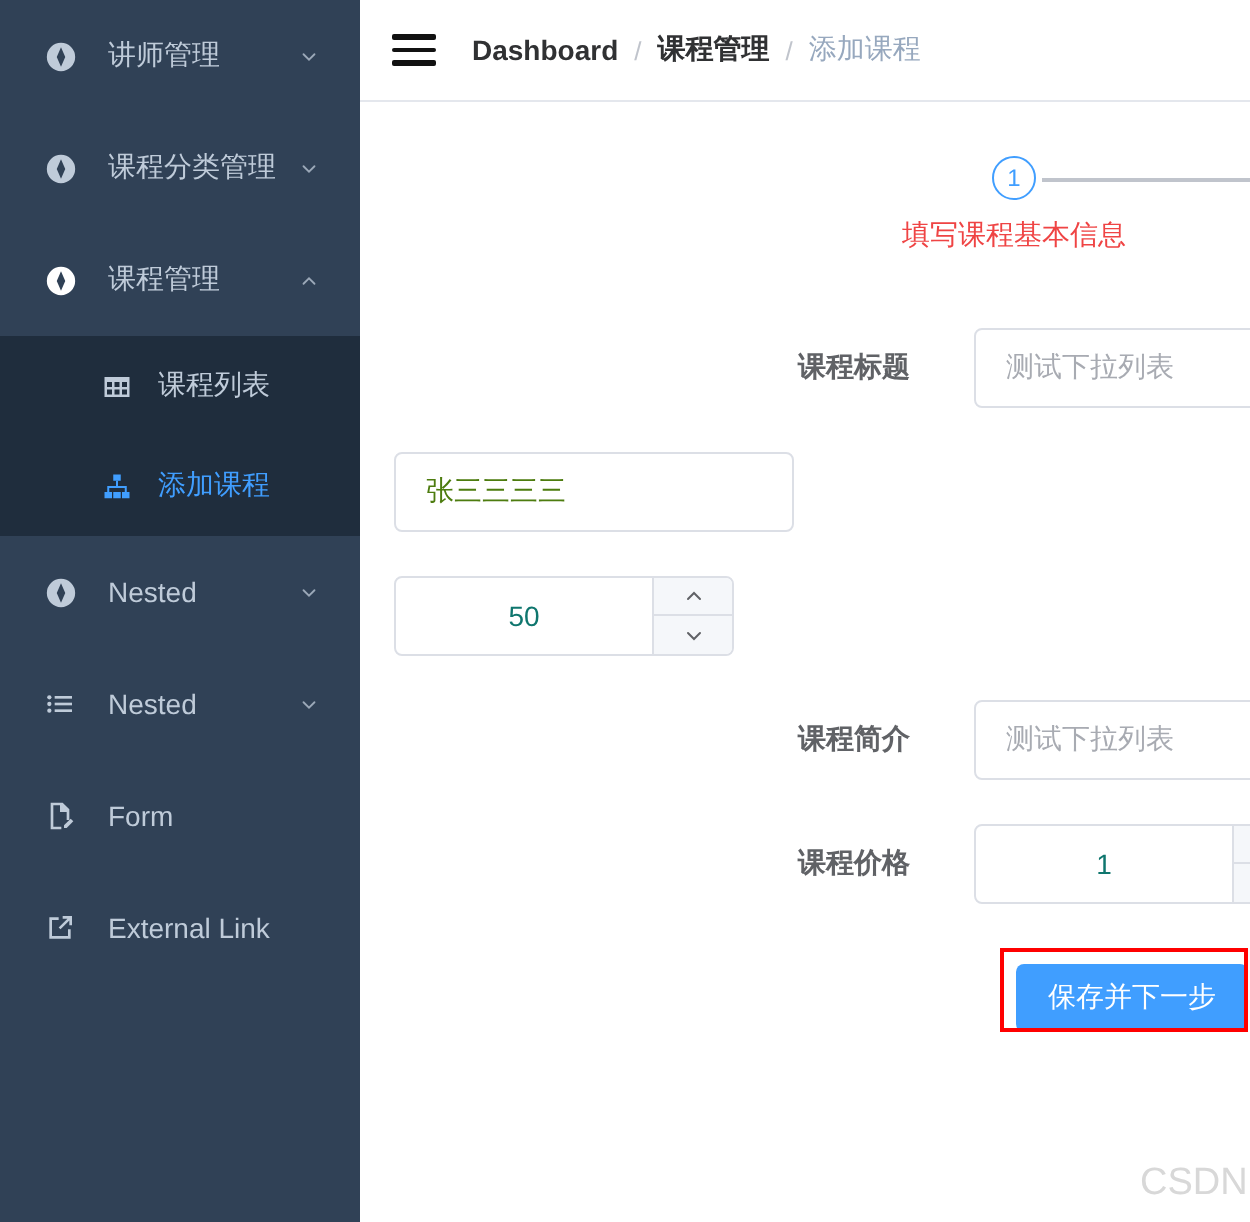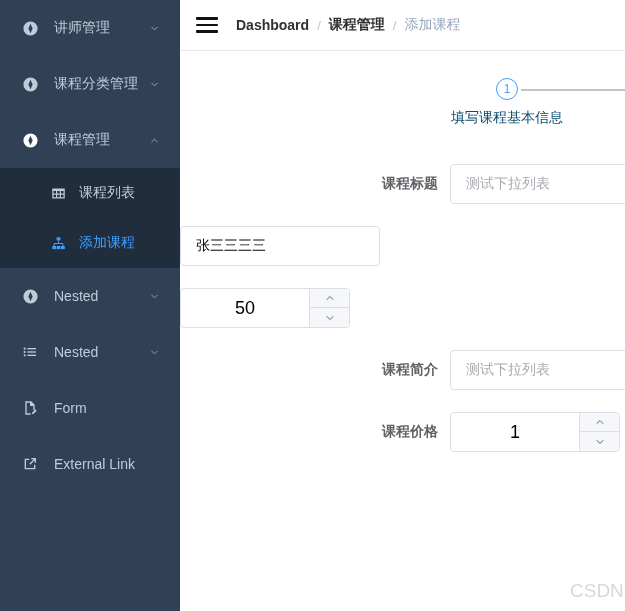--- a/index.html
+++ b/index.html
@@ -113,30 +113,31 @@
     left: calc(50% + 14px);
     top: 50%;
     height: 2px;
     width: 150px;
     background: #c0c4cc;
     z-index: 1;
   }
   .step-title {
     margin-top: 9px;
     font-size: 14px;
-    color: #0c4a6e;
+    color: #ef4444;
     white-space: nowrap;
   }
 
   
   .form { margin-top: 16px; position: relative; }
   .form-row {
     display: flex; align-items: center;
     margin-bottom: 22px;
-    padding-left: 0;
+    padding-left: 17px;
+    gap: 20px;
   }
   .form-label {
     width: 270px;
     flex: 0 0 270px;
     text-align: right;
     padding-right: 12px;
     font-size: 14px;
     color: #606266;
     font-weight: bold;
   }
@@ -158,35 +159,35 @@
     height: 40px;
     border: 1px solid #dcdfe6;
     border-radius: 4px;
     display: flex; align-items: center;
     padding: 0 10px 0 15px;
     font-size: 14px;
     color: #606266;
     justify-content: space-between;
     cursor: pointer;
   }
-  .el-select .sel-val { color: #000000; }
+  .el-select .sel-val { color: #4d7c0f; }
 
   .el-number {
     width: 170px; height: 40px;
     border: 1px solid #dcdfe6;
     border-radius: 4px;
     display: flex; align-items: stretch;
     overflow: hidden;
     background: #fff;
   }
   .el-number .num-val {
     flex: 1 1 auto;
     display: flex; align-items: center; justify-content: center;
-    font-size: 18px;
-    color: #000000;
+    font-size: 14px;
+    color: #0f766e;
   }
   .el-number .spin {
     width: 40px; flex: 0 0 40px;
     display: flex; flex-direction: column;
     border-left: 1px solid #dcdfe6;
     background: #f5f7fa;
   }
   .el-number .spin div {
     flex: 1 1 50%;
     display: flex; align-items: center; justify-content: center;
@@ -456,19 +457,25 @@
                 <svg width="12" height="12" viewBox="0 0 24 24">
                     <path d="M6 9l6 6 6-6" stroke="#606266" stroke-width="2" fill="none" stroke-linecap="round"></path>
                   </svg>
               </div>
             </div>
           </div>
 
         </div>
       </div>
 
+      <div class="submit-row">
+        <div class="submit-wrap">
+          <div class="redbox"></div>
+          <button class="btn-primary">保存并下一步</button>
+        </div>
+      </div>
 
     </div>
 
     <div class="watermark">CSDN @认真生活的灰太狼</div>
 
   </div>
 </div>
 
 </body></html>

